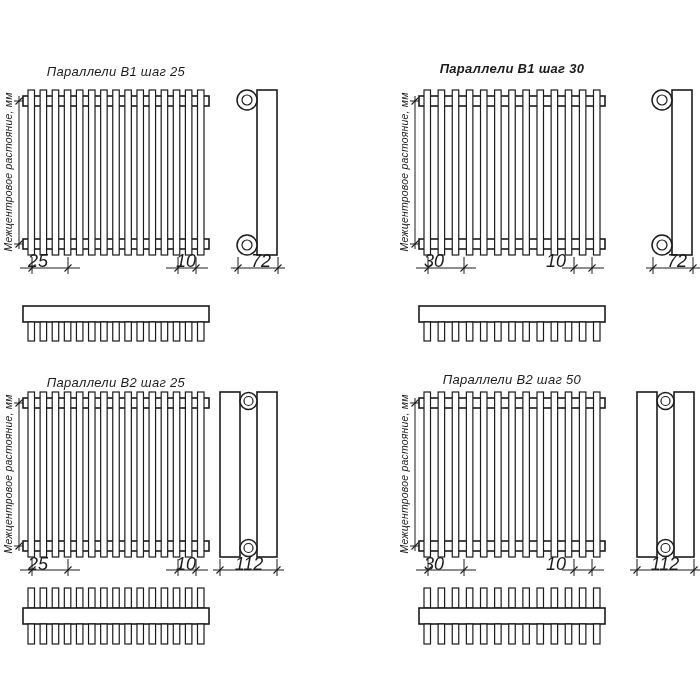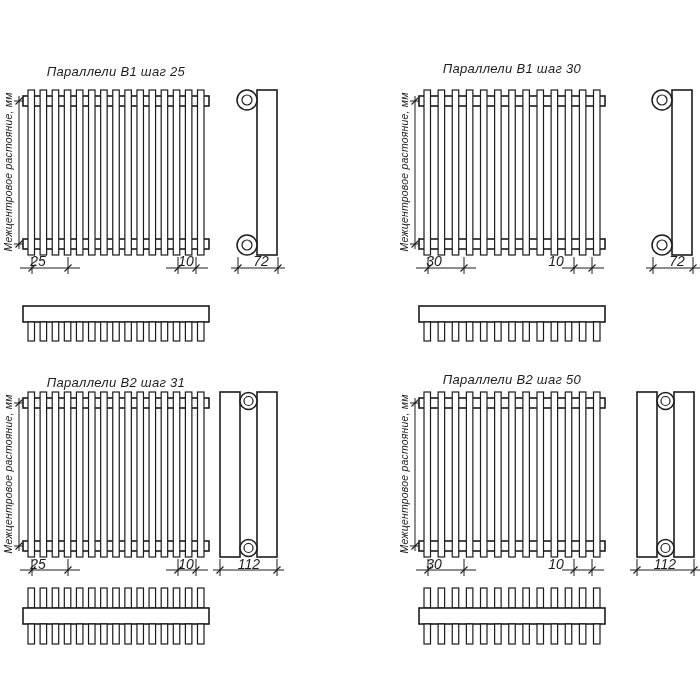--- a/index.html
+++ b/index.html
@@ -14,21 +14,21 @@
   svg{position:absolute;left:0;top:0;}
   .txt{
     position:absolute;
     transform:translate(-50%,-50%);
     font-style:italic;
     color:#1c1c1c;
     white-space:nowrap;
     line-height:1;
   }
   .title{font-size:13px;letter-spacing:.3px;}
-  .dim{font-size:14px;}
+  .dim{font-size:18px;}
   .vlabel{
     font-size:10.5px;
     transform:translate(-50%,-50%) rotate(-90deg);
     letter-spacing:.2px;
   }
 </style>
 </head>
 <body>
 
 <div class="canvas">
@@ -289,27 +289,27 @@
       <rect x="579.375" y="624" width="6.5" height="20" fill="#fff" stroke="#1c1c1c" stroke-width="1.2"></rect>
       <rect x="593.5" y="624" width="6.5" height="20" fill="#fff" stroke="#1c1c1c" stroke-width="1.2"></rect>
     </svg>
 
   <div class="txt title" style="left:116px;top:71px;">Параллели В1 шаг 25</div>
   <div class="txt vlabel" style="left:8px;top:172px;">Межцентровое растояние, мм</div>
   <div class="txt dim" style="left:38px;top:261px;">25</div>
   <div class="txt dim" style="left:186px;top:261px;">10</div>
   <div class="txt dim" style="left:261px;top:261px;">72</div>
 
-  <div class="txt title" style="left:512px;top:68px;">Параллели В1 шаг 30</div>
+  <div class="txt title" style="left:512px;top:68px;font-weight:bold;">Параллели В1 шаг 30</div>
   <div class="txt vlabel" style="left:404px;top:172px;">Межцентровое растояние, мм</div>
   <div class="txt dim" style="left:434px;top:261px;">30</div>
   <div class="txt dim" style="left:556px;top:261px;">10</div>
   <div class="txt dim" style="left:677px;top:261px;">72</div>
 
-  <div class="txt title" style="left:116px;top:382px;">Параллели В2 шаг 31</div>
+  <div class="txt title" style="left:116px;top:382px;">Параллели В2 шаг 25</div>
   <div class="txt vlabel" style="left:8px;top:474px;">Межцентровое растояние, мм</div>
   <div class="txt dim" style="left:38px;top:564px;">25</div>
   <div class="txt dim" style="left:186px;top:564px;">10</div>
   <div class="txt dim" style="left:249px;top:564px;">112</div>
 
   <div class="txt title" style="left:512px;top:379px;">Параллели В2 шаг 50</div>
   <div class="txt vlabel" style="left:404px;top:474px;">Межцентровое растояние, мм</div>
   <div class="txt dim" style="left:434px;top:564px;">30</div>
   <div class="txt dim" style="left:556px;top:564px;">10</div>
   <div class="txt dim" style="left:665px;top:564px;">112</div>

